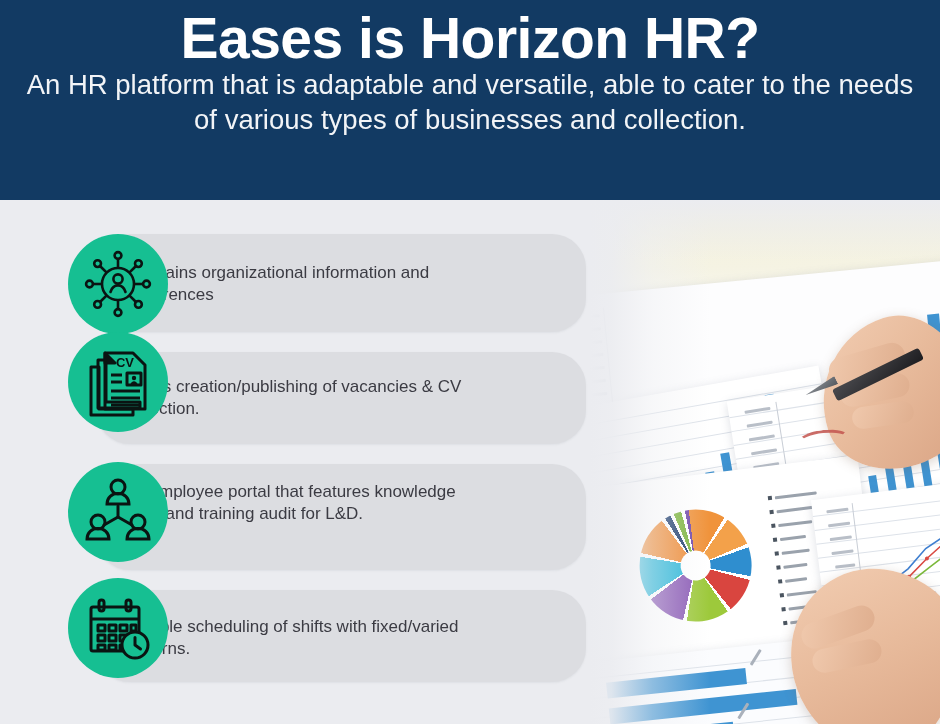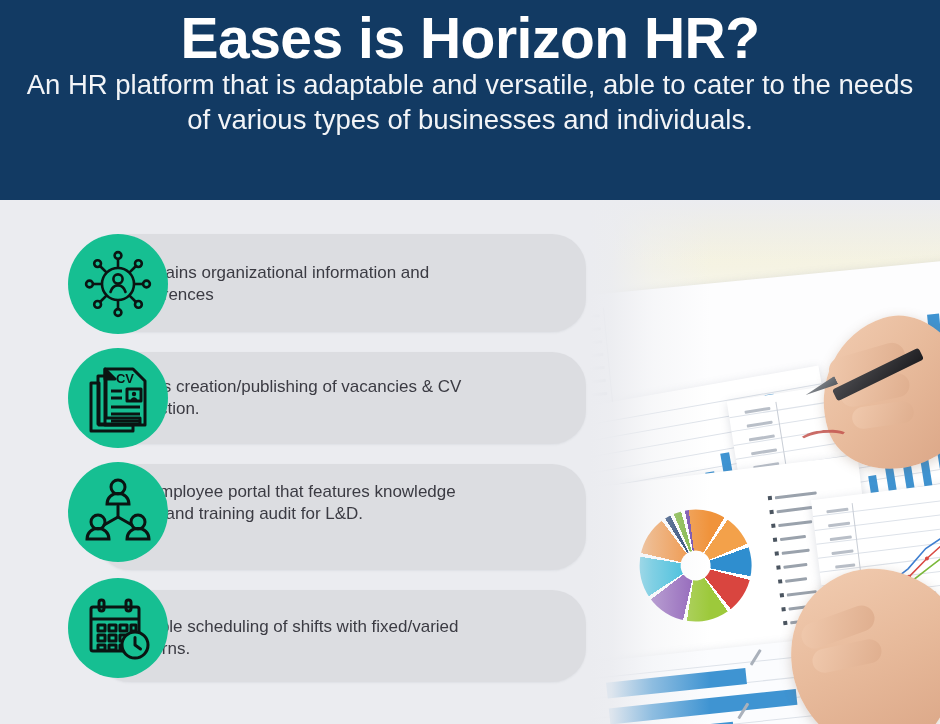--- a/index.html
+++ b/index.html
@@ -163,21 +163,21 @@
   }
   .icon-circle svg{display:block;}
 </style>
 </head>
 <body>
 
 <div class="poster">
 
   <div class="header">
     <h1 class="title">Eases is Horizon HR?</h1>
-    <p class="subtitle">An HR platform that is adaptable and versatile, able to cater to the needs of various types of businesses and individuals.</p>
+    <p class="subtitle">An HR platform that is adaptable and versatile, able to cater to the needs of various types of businesses and collection.</p>
   </div>
 
   <div class="photo">
     <div class="photo-inner">
       <div class="desk"></div>
 
       <div class="paper sheet-a">
         <div class="axis-line" style="left:38px;top:14px;width:1px;height:110px;"></div>
         <div class="axis-line" style="left:38px;top:124px;width:350px;height:1px;"></div>
         <div class="ticklbl" style="left:14px;top:20px;width:20px;"></div>
@@ -392,21 +392,21 @@
           <circle cx="56.4" cy="15.6" r="3.4"></circle>
         <line x1="24.7" y1="47.3" x2="18" y2="54"></line>
           <circle cx="15.6" cy="56.4" r="3.4"></circle>
         <line x1="47.3" y1="47.3" x2="54" y2="54"></line>
           <circle cx="56.4" cy="56.4" r="3.4"></circle>
       </svg>
     </div>
     <div class="pill-text" style="top:62px;">Maintains organizational information and preferences</div>
 
     <div class="pill" style="top:152px;height:92px;"></div>
-    <div class="icon-circle" style="top:148px;">
+    <div class="icon-circle" style="top:132px;">
       <svg width="70" height="70" viewBox="0 0 70 70" fill="none" stroke="#0a1412" stroke-width="3" stroke-linejoin="round">
         <path d="M8 20h8v42h34v6H8z"></path>
         <path d="M15 13h8v42h34v6H15z"></path>
         <path d="M34 6H22v56h40V18L50 6z" fill="none"></path>
         <path d="M22 6l10 10H22z" fill="#0a1412"></path>
         <text x="42" y="20" font-family="'Liberation Sans',sans-serif" font-size="13" font-weight="bold" fill="#0a1412" stroke="none" text-anchor="middle">CV</text>
         <rect x="44" y="26" width="14" height="12"></rect>
         <circle cx="51" cy="31" r="2.2" fill="#0a1412" stroke="none"></circle>
         <path d="M47.5 37c.8-2 2-2.8 3.5-2.8s2.7.8 3.5 2.8z" fill="#0a1412" stroke="none"></path>
         <line x1="28" y1="28" x2="39" y2="28"></line>

